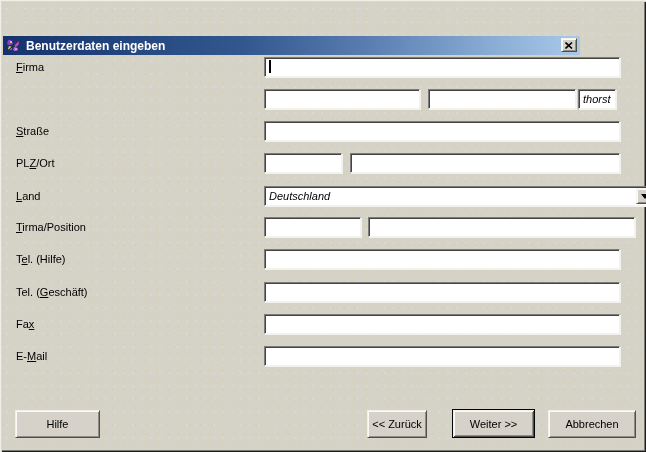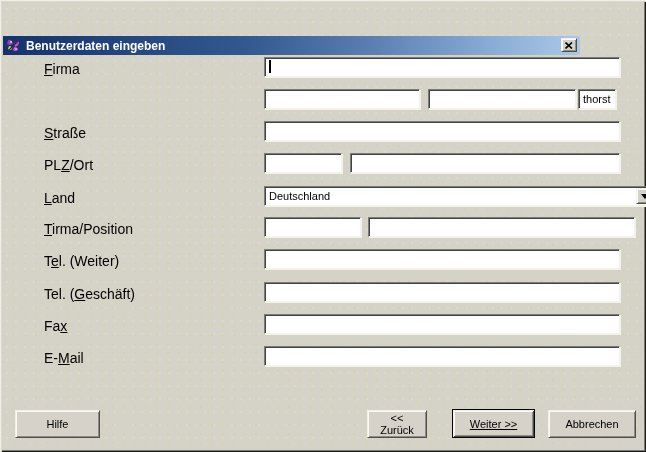--- a/index.html
+++ b/index.html
@@ -28,47 +28,47 @@
     margin-left:5px;color:#ffffff;font-size:12px;font-weight:bold;
     white-space:nowrap;letter-spacing:0px;
   }
   .close-btn{
     position:absolute;right:3px;top:2px;width:16px;height:14px;padding:0;
     background:#d6d2c9;border:1px solid;border-color:#f6f4ef #4f4d49 #4f4d49 #f6f4ef;
     box-shadow:inset 1px 1px 0 #fbfaf7,inset -1px -1px 0 #8f8d86;
     display:flex;align-items:center;justify-content:center;cursor:default;
   }
   .lbl{
-    position:absolute;left:44px;font-size:14px;color:#000;white-space:nowrap;
+    position:absolute;left:16px;font-size:11px;color:#000;white-space:nowrap;
   }
   .u{text-decoration:underline;text-underline-offset:1px;}
   .tfield{
     position:absolute;height:20px;background:#fff;overflow:hidden;white-space:nowrap;
     border:1px solid;border-color:#7e7c7a #f4f2ec #f4f2ec #7e7c7a;
     box-shadow:inset 1px 1px 0 #454340,1px 1px 0 #f4f2ec;
+    font-style:italic;
   }
   .tval{position:absolute;left:4px;top:3px;font-size:11px;color:#000;}
   .caret{position:absolute;left:4px;top:2px;width:2px;height:13px;background:#000;}
   .combo-btn{
     position:absolute;right:1px;top:1px;width:17px;height:16px;
     background:#d6d2c9;border:1px solid;border-color:#f6f4ef #4f4d49 #4f4d49 #f6f4ef;
     box-shadow:inset 1px 1px 0 #fbfaf7,inset -1px -1px 0 #8f8d86;
     display:flex;align-items:center;justify-content:center;
   }
   .arrow-down{width:0;height:0;border:4px solid transparent;border-top:5px solid #000;margin-top:4px;}
   .btn{
-    position:absolute;height:28px;padding:10px;font-size:11px;color:#000;
+    position:absolute;height:28px;padding:4px;font-size:11px;color:#000;
     background:#d6d2c9;border:1px solid;border-color:#f2f0ea #4f4d49 #4f4d49 #f2f0ea;
     box-shadow:inset 1px 1px 0 #fbfaf7,inset -1px -1px 0 #8f8d86;
     display:flex;align-items:center;justify-content:center;cursor:default;
   }
   .btn.default{
     border:1px solid #05060a;height:29px;
     box-shadow:inset 1px 1px 0 #f2f0ea,inset -1px -1px 0 #4f4d49,inset 2px 2px 0 #fbfaf7,inset -2px -2px 0 #8f8d86;
-    text-decoration:underline;
   }
 </style>
 </head>
 <body>
 
 <div class="dialog">
 
   <div class="titlebar">
     <svg class="app-icon" viewBox="0 0 15 15">
       <rect x="0" y="0" width="15" height="15" fill="none"></rect>
@@ -126,21 +126,21 @@
   </div>
 
   <div class="lbl" style="top:221px"><span></span><span class="u">T</span><span>irma/Position</span></div>
   <div class="tfield" style="left:264px;top:217px;width:97px">
     <span class="tval"></span>
   </div>
   <div class="tfield" style="left:368px;top:217px;width:267px">
     <span class="tval"></span>
   </div>
 
-  <div class="lbl" style="top:253px"><span>T</span><span class="u">e</span><span>l. (Weiter)</span></div>
+  <div class="lbl" style="top:253px"><span>T</span><span class="u">e</span><span>l. (Hilfe)</span></div>
   <div class="tfield" style="left:264px;top:249px;width:356px">
     <span class="tval"></span>
   </div>
 
   <div class="lbl" style="top:286px"><span>Tel. (</span><span class="u">G</span><span>eschäft)</span></div>
   <div class="tfield" style="left:264px;top:282px;width:356px">
     <span class="tval"></span>
   </div>
 
   <div class="lbl" style="top:318px"><span>Fa</span><span class="u">x</span><span></span></div>

